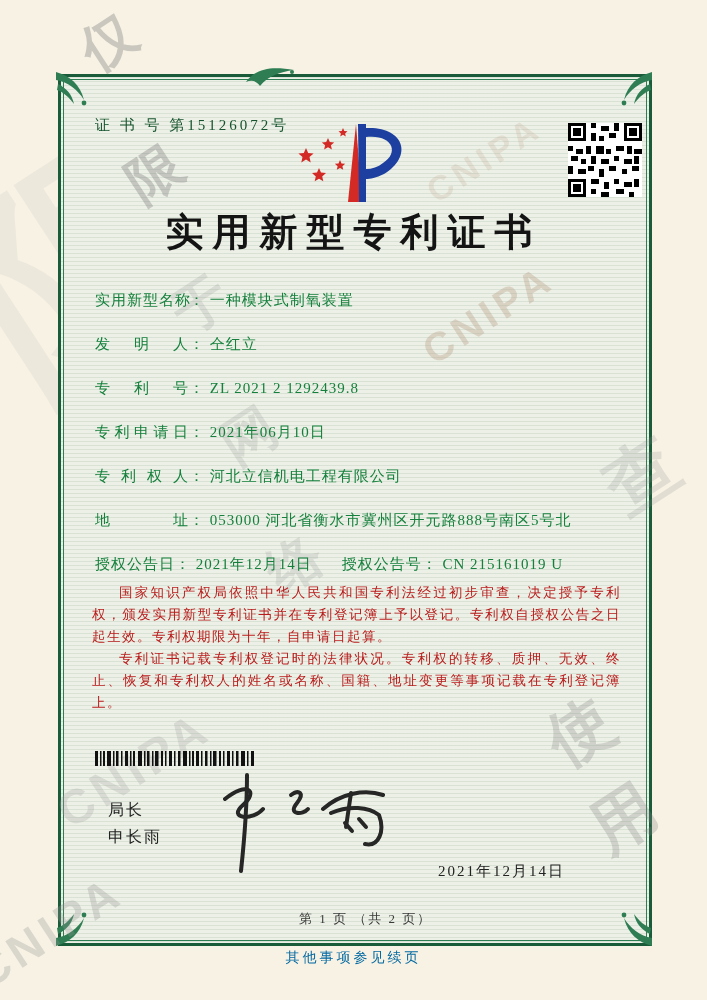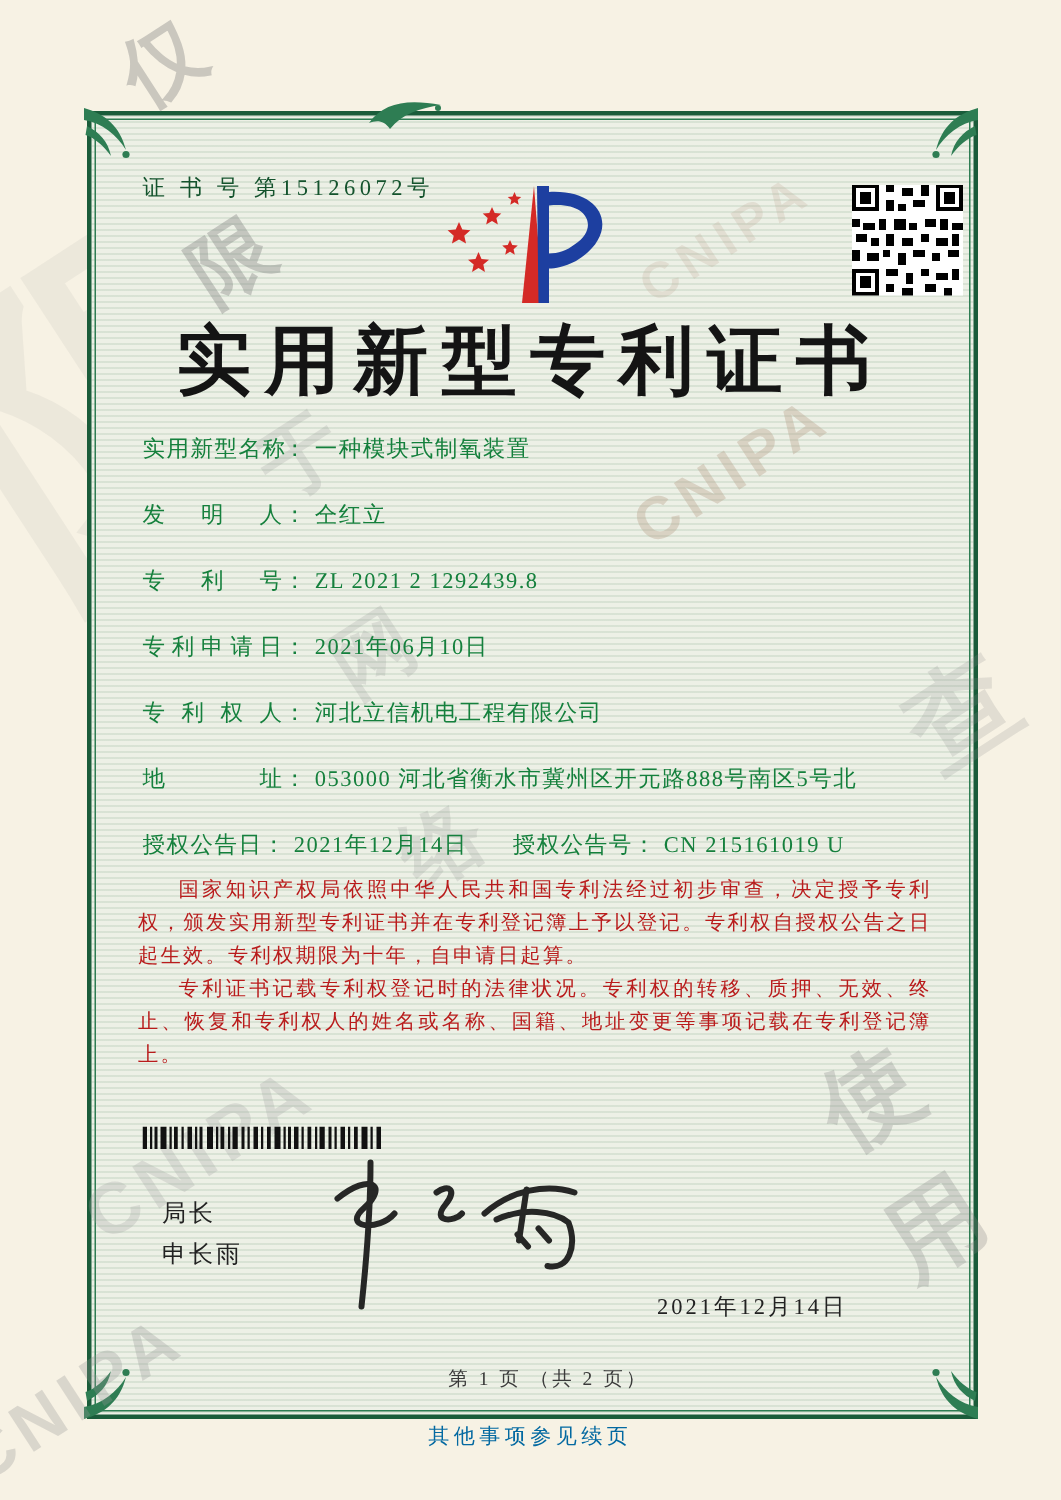--- a/index.html
+++ b/index.html
@@ -38,21 +38,21 @@
   .c-bl{left:54px;bottom:52px;transform:scaleY(-1);}
   .c-br{right:53px;bottom:52px;transform:scale(-1,-1);}
   .top-orn{position:absolute;left:242px;top:62px;width:56px;height:28px;z-index:4;}
 
   
   .cert-no{position:absolute;left:95px;top:116px;font-size:15px;color:#14532d;
     letter-spacing:3px;z-index:6;}
   .logo{position:absolute;left:288px;top:116px;width:130px;height:88px;z-index:6;}
   .qr{position:absolute;left:565px;top:123px;width:80px;height:74px;z-index:6;}
   .title{position:absolute;left:0;right:0;top:207px;text-align:center;
-    font-size:50px;font-weight:bold;color:#141414;letter-spacing:9px;z-index:6;}
+    font-size:38px;font-weight:bold;color:#141414;letter-spacing:9px;z-index:6;}
 
   
   .fields{position:absolute;left:95px;top:290px;right:80px;z-index:6;
     font-size:15px;color:#15803d;}
   .frow{margin-bottom:24px;line-height:20px;letter-spacing:1px;white-space:nowrap;}
   .flabel{display:inline-block;width:94px;text-align:justify;text-align-last:justify;
     vertical-align:top;}
   .fvalue{letter-spacing:1px;}
   .grant-row{display:flex;gap:30px;}
   .grant-row .part{white-space:nowrap;}

